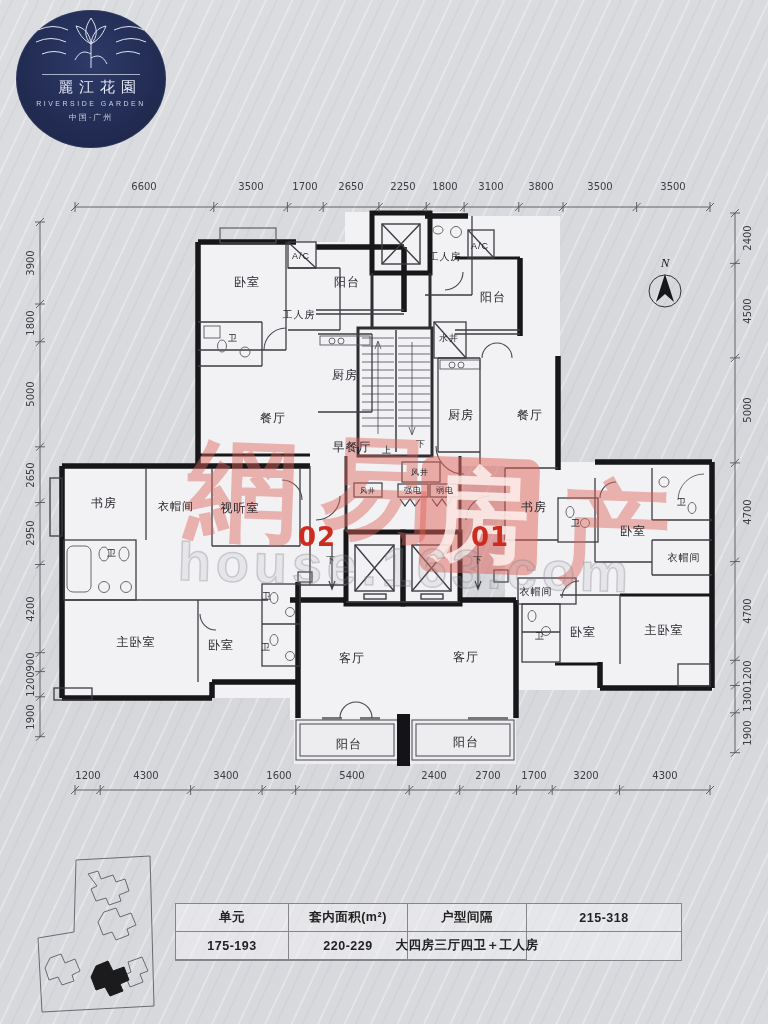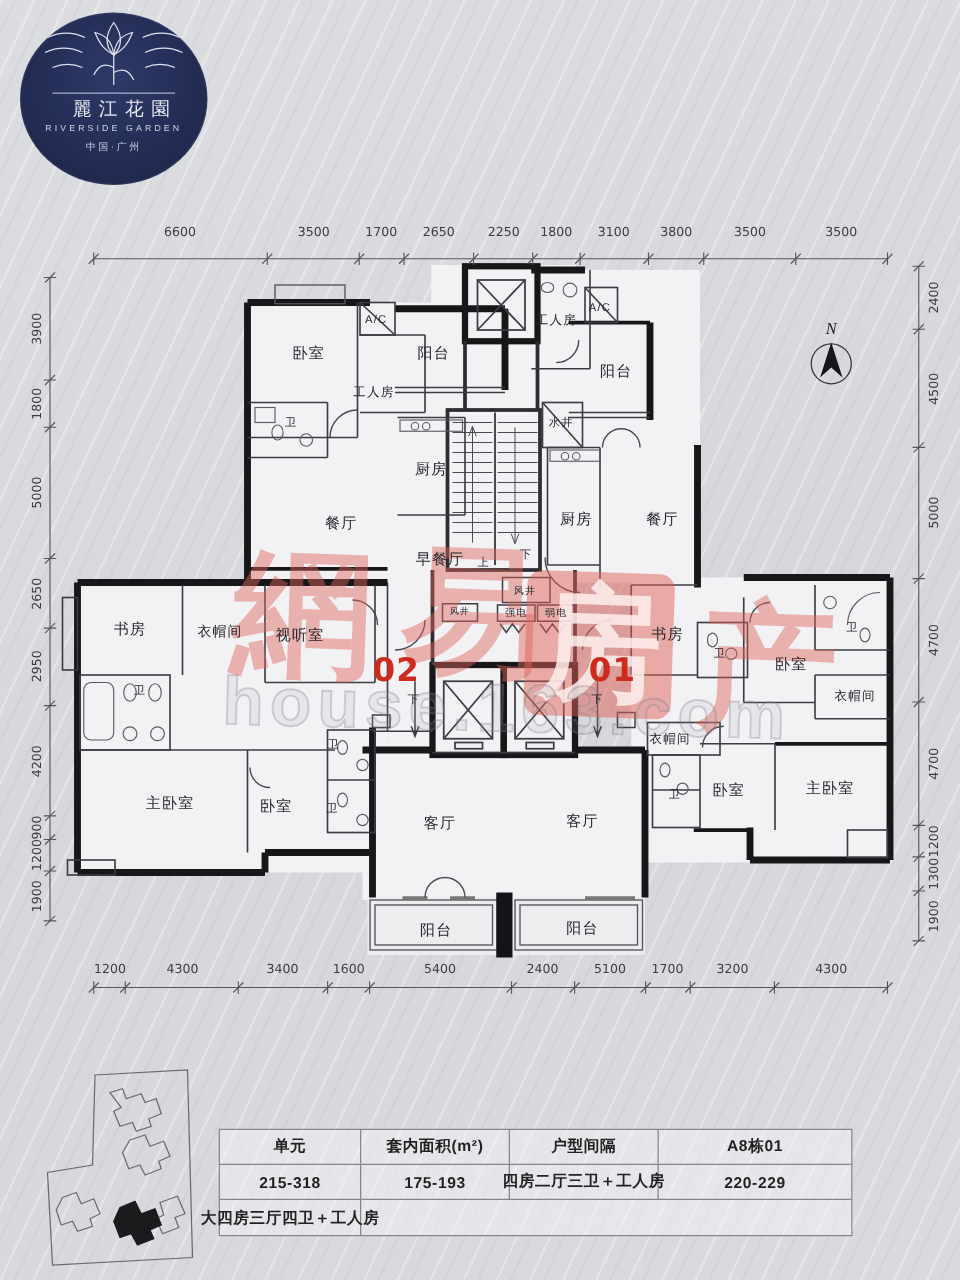--- a/index.html
+++ b/index.html
@@ -329,21 +329,21 @@
   <span class="dim" style="left:541px;top:187px">3800</span>
   <span class="dim" style="left:600px;top:187px">3500</span>
   <span class="dim" style="left:673px;top:187px">3500</span>
 
   <span class="dim" style="left:88px;top:776px">1200</span>
   <span class="dim" style="left:146px;top:776px">4300</span>
   <span class="dim" style="left:226px;top:776px">3400</span>
   <span class="dim" style="left:279px;top:776px">1600</span>
   <span class="dim" style="left:352px;top:776px">5400</span>
   <span class="dim" style="left:434px;top:776px">2400</span>
-  <span class="dim" style="left:488px;top:776px">5100</span>
+  <span class="dim" style="left:488px;top:776px">2700</span>
   <span class="dim" style="left:534px;top:776px">1700</span>
   <span class="dim" style="left:586px;top:776px">3200</span>
   <span class="dim" style="left:665px;top:776px">4300</span>
 
   <span class="dim dimv" style="left:31px;top:263px">3900</span>
   <span class="dim dimv" style="left:31px;top:323px">1800</span>
   <span class="dim dimv" style="left:31px;top:394px">5000</span>
   <span class="dim dimv" style="left:31px;top:475px">2650</span>
   <span class="dim dimv" style="left:31px;top:533px">2950</span>
   <span class="dim dimv" style="left:31px;top:609px">4200</span>
@@ -357,21 +357,19 @@
   <span class="dim dimv" style="left:748px;top:512px">4700</span>
   <span class="dim dimv" style="left:748px;top:611px">4700</span>
   <span class="dim dimv" style="left:748px;top:673px">1200</span>
   <span class="dim dimv" style="left:748px;top:699px">1300</span>
   <span class="dim dimv" style="left:748px;top:733px">1900</span>
 
   <div class="tbl">
     <div>单元</div>
     <div>套内面积(m²)</div>
     <div>户型间隔</div>
-    <div>A8栋01</div>
     <div>215-318</div>
     <div>175-193</div>
-    <div>四房二厅三卫＋工人房</div>
     <div>220-229</div>
     <div>大四房三厅四卫＋工人房</div>
   </div>
 
 </div>
 
 </body></html>

